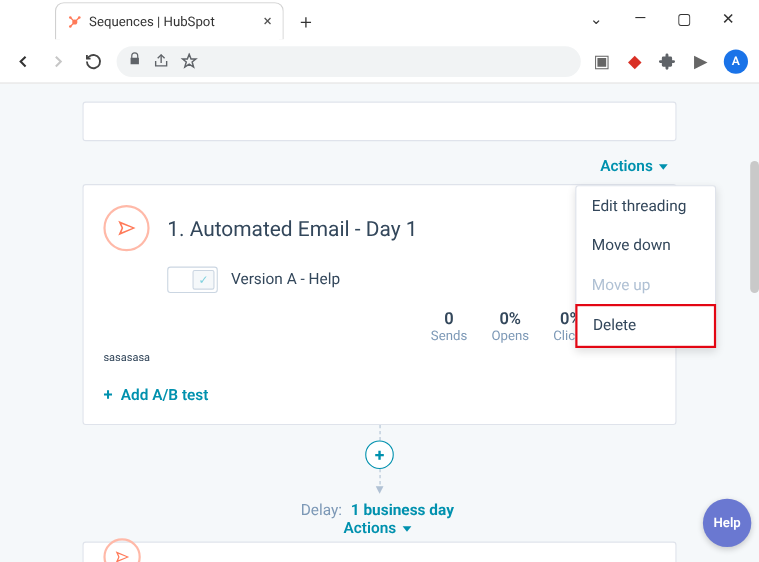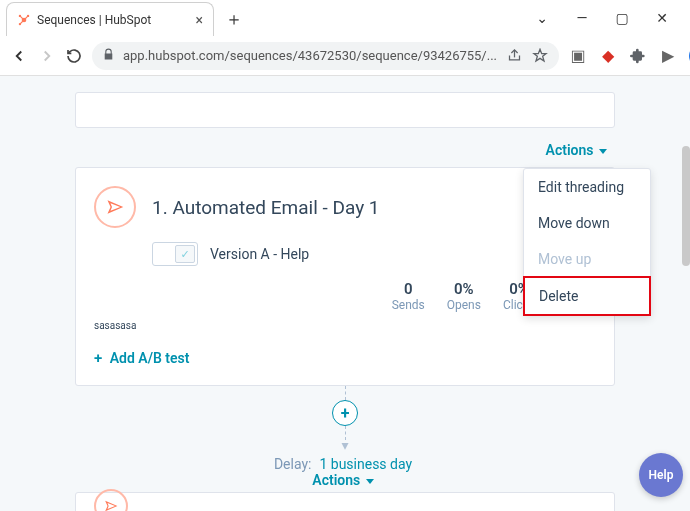--- a/index.html
+++ b/index.html
@@ -11,20 +11,21 @@
     height: 511px;
     overflow: hidden;
     position: relative;
   }
   
   .titlebar {
     height: 36px;
     background: #fff;
     display: flex;
     align-items: flex-end;
+    padding-left: 44px;
   }
   .tab {
     display: flex;
     align-items: center;
     height: 34px;
     width: 208px;
     padding: 0 10px;
     border: 1px solid #d0d0d0;
     border-bottom: none;
     border-top-left-radius: 8px;
@@ -203,21 +204,21 @@
     font-size:16px;font-weight:bold;
   }
   .arrowhead { color:#b0c1d4; font-size:14px; line-height:1; margin-top:-2px; }
   .delay-row {
     display:flex;align-items:center;justify-content:space-between;
     padding: 4px 8px 4px 4px;
     flex-direction: column;
   }
   .delay-row .left { display:flex;gap:8px;font-size:14px; }
   .delay-row .lab { color:#7c98b6; }
-  .delay-row .val { color:#0091ae; font-weight:400; }
+  .delay-row .val { color:#0091ae; font-weight:700; }
   
   .bottom-card {
     height: 28px;
     margin-bottom:0;
     display:flex;align-items:center;gap:16px;padding:8px 18px;
   }
   .bottom-icon {
     width:34px;height:34px;border-radius:50%;
     border:2px solid #ffb9a8;
     display:flex;align-items:center;justify-content:center;
@@ -281,21 +282,20 @@
         <path d="M3 12a9 9 0 1 0 3-6.7L3 8"></path>
         <path d="M3 3v5h5"></path>
       </svg>
   </span>
   <div class="url-pill">
     <span>
       <svg width="13" height="13" viewBox="0 0 24 24" fill="#5f6368">
           <path d="M6 10V7a6 6 0 1 1 12 0v3h1v11H5V10h1zm2 0h8V7a4 4 0 1 0-8 0v3z"></path>
         </svg>
     </span>
-    <span class="urltext">app.hubspot.com/sequences/43672530/sequence/93426755/...</span>
     <span class="sm-icon">
       <svg width="15" height="15" viewBox="0 0 24 24" fill="none" stroke="#5f6368" stroke-width="2">
           <path d="M4 12v7h16v-7"></path>
           <path d="M12 3v12"></path>
           <path d="M7 8l5-5 5 5"></path>
         </svg>
     </span>
     <span class="sm-icon">
       <svg width="16" height="16" viewBox="0 0 24 24" fill="none" stroke="#5f6368" stroke-width="2">
           <path d="M12 2l2.5 6.5H21l-5 4 2 7-6-4-6 4 2-7-5-4h6.5z"></path>

